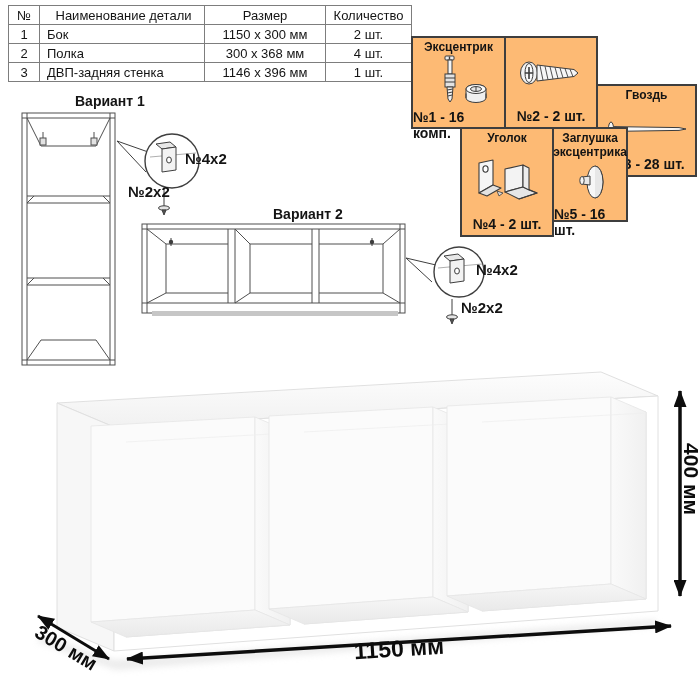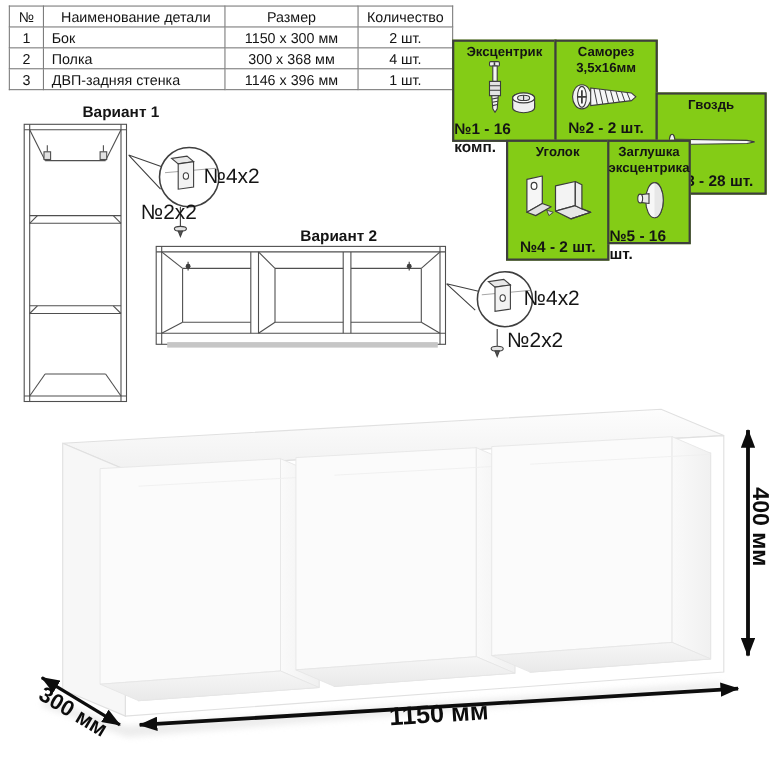--- a/index.html
+++ b/index.html
@@ -7,28 +7,28 @@
           font-family:"Liberation Sans",sans-serif;color:#141414;}
   
   #parts-table{position:absolute;left:8px;top:5px;border-collapse:collapse;table-layout:fixed;}
   #parts-table td,#parts-table th{border:1px solid #7d7d7d;font-size:13px;font-weight:normal;
           padding:0 4px;height:18px;text-align:center;white-space:nowrap;background:#fff;}
   #parts-table .c-num{width:22px;}
   #parts-table .c-name{width:153px;text-align:left;padding-left:7px;margin-top:12px;}
   #parts-table .c-size{width:112px;}
   #parts-table .c-qty{width:77px;}
   
-  .hw-cell{position:absolute;border:2px solid #3e3e3e;background:#84cc16;box-sizing:border-box;
+  .hw-cell{position:absolute;border:2px solid #3e3e3e;background:#fdba74;box-sizing:border-box;
            display:flex;flex-direction:column;align-items:center;}
   .hw-title{font-size:12px;font-weight:bold;text-align:center;line-height:1.15;padding-top:3px;}
   .hw-art{flex:1;display:flex;align-items:center;justify-content:center;}
   .hw-count{font-size:14px;font-weight:bold;padding-bottom:3px;}
   
   .variant-title{position:absolute;font-size:14px;font-weight:bold;margin-left:40px;}
-  .callout-label{position:absolute;font-size:19px;font-weight:normal;white-space:nowrap;}
+  .callout-label{position:absolute;font-size:15px;font-weight:bold;white-space:nowrap;}
   .dim-label{position:absolute;font-weight:bold;color:#0c0c0c;white-space:nowrap;}
   #dim-w{left:399px;top:649px;font-size:23px;transform:translate(-50%,-50%) rotate(-3.5deg);}
   #dim-h{left:691px;top:479px;font-size:21px;transform:translate(-50%,-50%) rotate(90deg);}
   #dim-d{left:66px;top:648px;font-size:20px;transform:translate(-50%,-50%) rotate(31deg);}
   #line-art{position:absolute;left:0;top:0;}
   svg{display:block;}
 </style>
 </head>
 <body>
 
@@ -84,21 +84,20 @@
           <line x1="48" y1="31.6" x2="48" y2="36.4"></line>
           <line x1="38" y1="38.5" x2="38" y2="43"></line>
             <line x1="58" y1="38.5" x2="58" y2="43"></line>
         </g>
       </svg>
     </div>
     <div class="hw-count">№1 - 16 комп.</div>
   </div>
 
   <div class="hw-cell" style="left:504px;top:36px;width:94px;height:93px;">
-    <div class="hw-title">Саморез 3,5х16мм</div>
     <div class="hw-art">
       <svg width="66" height="36" viewBox="0 0 66 36">
         <g stroke="#3c3c3c" stroke-width="1" fill="#f2f2f2">
           <ellipse cx="11" cy="18" rx="8.5" ry="11"></ellipse>
           <ellipse cx="11" cy="18" rx="4" ry="9.5" fill="#fafafa"></ellipse>
           <path d="M11 12 l0 12 M7 18 l8 0" stroke-width="1.6" fill="none"></path>
           <path d="M19 10 L56 14.5 L60 18 L56 21.5 L19 26 Z" fill="#f6f6f6"></path>
           <path d="M22 10.6 l3 14.6 M27 11.2 l3 13.4 M32 11.8 l3 12.2 M37 12.4 l3 11 M42 13 l3 9.8 M47 13.6 l3 8.6 M52 14.2 l3 7.4" fill="none" stroke-width="0.9"></path>
         </g>
       </svg>

